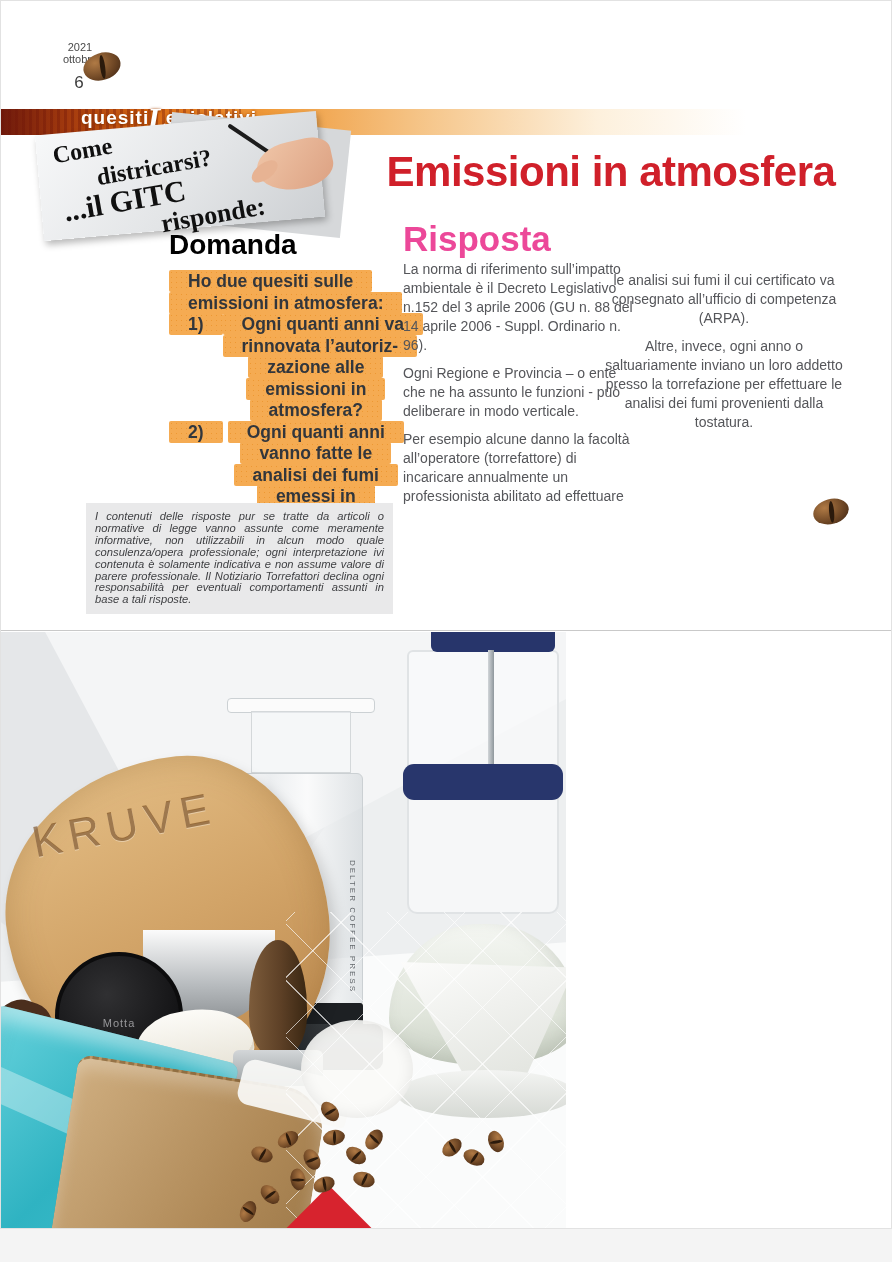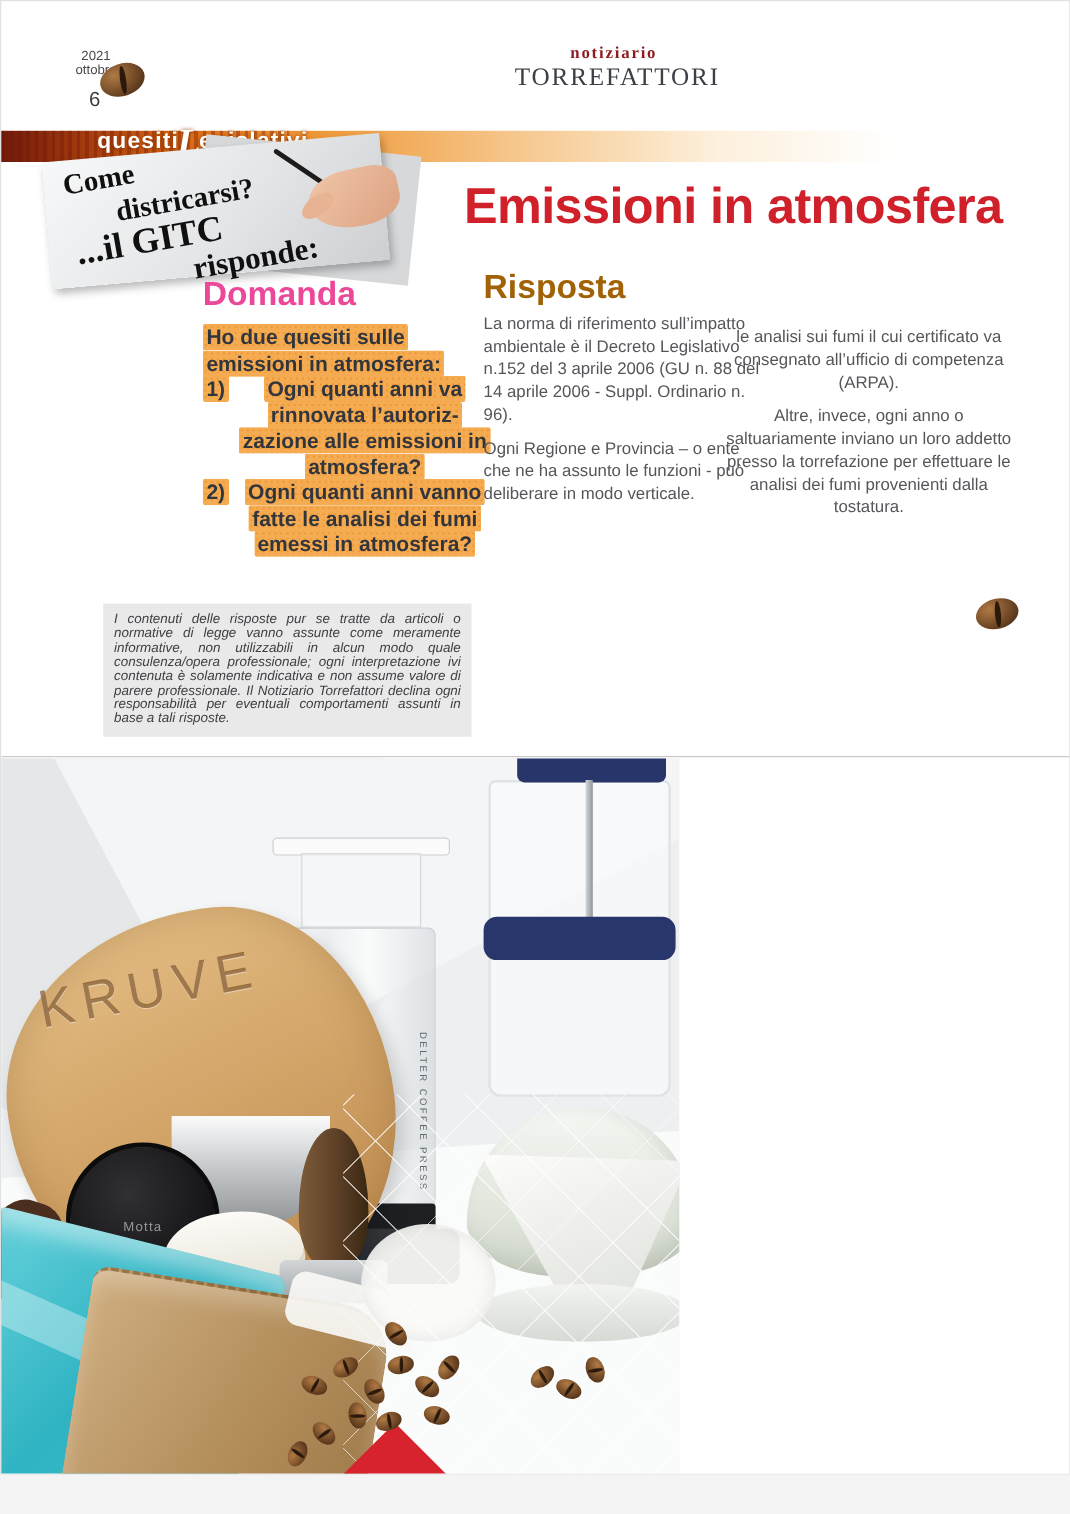--- a/index.html
+++ b/index.html
@@ -55,34 +55,34 @@
           transform:rotate(-12deg); }
   .hand::after { content:""; position:absolute; left:-8px; top:16px; width:30px; height:16px;
           background:#e7b393; border-radius:50%; transform:rotate(-25deg); }
   .pen { position:absolute; left:222px; top:140px; width:64px; height:4px; background:#1c1c1c;
          border-radius:2px; transform:rotate(34deg); }
 
   
   .article-title { position:absolute; left:340px; top:147px; width:540px; text-align:center;
                    font-size:42px; font-weight:800; letter-spacing:-0.5px; color:#d0202a; }
   .q-col { position:absolute; left:168px; top:228px; width:240px; }
-  .q-heading { font-size:28px; font-weight:800; color:#ec4899; margin-bottom:10px; }
+  .q-heading { font-size:28px; font-weight:800; color:#000000; margin-bottom:10px; }
   .q-text { font-size:17.5px; font-weight:bold; color:#32363c; line-height:21.5px; }
   .hl { background-color:#f5ab52;
         background-image:radial-gradient(rgba(233,137,26,.55) 25%, rgba(0,0,0,0) 26%);
-        background-size:5px 5px; padding:1px 3px;
+        background-size:5px 5px; padding:1px 19px;
         box-decoration-break:clone; -webkit-box-decoration-break:clone; border-radius:2px; }
   .q-item { display:flex; }
   .q-num { flex:0 0 30px; }
   .q-body { flex:1;text-align:center; }
 
   .a-col { position:absolute; width:238px; font-size:14px; color:#55565a; line-height:19px; }
   .a-col1 { left:402px; top:228px; }
   .a-col2 { left:604px; top:270px;text-align:center; }
-  .a-heading { font-size:28px; font-weight:800; color:#a16207; margin-bottom:12px; }
+  .a-heading { font-size:35px; font-weight:800; color:#ec4899; margin-bottom:12px; }
   .a-col p { margin-bottom:9px; }
   .bean-answer { left:812px; top:498px; width:36px; height:25px; transform:rotate(-15deg); }
 
   .disclaimer { position:absolute; left:85px; top:502px; width:307px; background:#e9e9ea;
                 padding:8px 9px; font-style:italic; font-size:11.2px; line-height:11.9px;
                 color:#3e3f42; text-align:justify; }
 
   
   .ad { position:absolute; left:0; top:629px; width:892px; height:633px; background:#fff;
         border-top:1px solid #c9c9c9; }
@@ -188,24 +188,20 @@
 
 <div class="page">
 
   <div class="issue">
     <div>2021</div>
     <div>ottobre</div>
   </div>
   <div class="bean bean-header"></div>
   <div class="page-num">6</div>
 
-  <div class="masthead">
-    <div class="mast-top">notiziario</div>
-    <div class="mast-bottom">TORREFATTORI</div>
-  </div>
 
   <div class="banner"></div>
   <div class="banner-label">
     <span>quesiti</span><span class="banner-initial">L</span><span>egislativi</span>
   </div>
 
   <div class="note-back"></div>
   <div class="note">
     <div class="note-l1">Come</div>
     <div class="note-l2">districarsi?</div>
@@ -229,20 +225,21 @@
         <span class="q-num"><span class="hl">2)</span></span>
         <span class="q-body"><span class="hl">Ogni quanti anni vanno fatte le analisi dei fumi emessi in atmosfera?</span></span>
       </div>
     </div>
   </div>
 
   <div class="a-col a-col1">
     <div class="a-heading">Risposta</div>
     <p>La norma di riferimento sull’impatto ambientale è il Decreto Legislativo n.152 del 3 aprile 2006 (GU n. 88 del 14 aprile 2006 - Suppl. Ordinario n. 96).</p>
     <p>Ogni Regione e Provincia – o ente che ne ha assunto le funzioni - può deliberare in modo verticale.</p>
+    <p>Per esempio alcune danno la facoltà all’operatore (torrefattore) di incaricare annualmente un professionista abilitato ad effettuare</p>
   </div>
   <div class="a-col a-col2">
     <p>le analisi sui fumi il cui certificato va consegnato all’ufficio di competenza (ARPA).</p>
     <p>Altre, invece, ogni anno o saltuariamente inviano un loro addetto presso la torrefazione per effettuare le analisi dei fumi provenienti dalla tostatura.</p>
   </div>
   <div class="bean bean-answer"></div>
 
   <div class="disclaimer">I contenuti delle risposte pur se tratte da articoli o normative di legge vanno assunte come meramente informative, non utilizzabili in alcun modo quale consulenza/opera professionale; ogni interpretazione ivi contenuta è solamente indicativa e non assume valore di parere professionale. Il Notiziario Torrefattori declina ogni responsabilità per eventuali comportamenti assunti in base a tali risposte.</div>
 
   <div class="ad">

